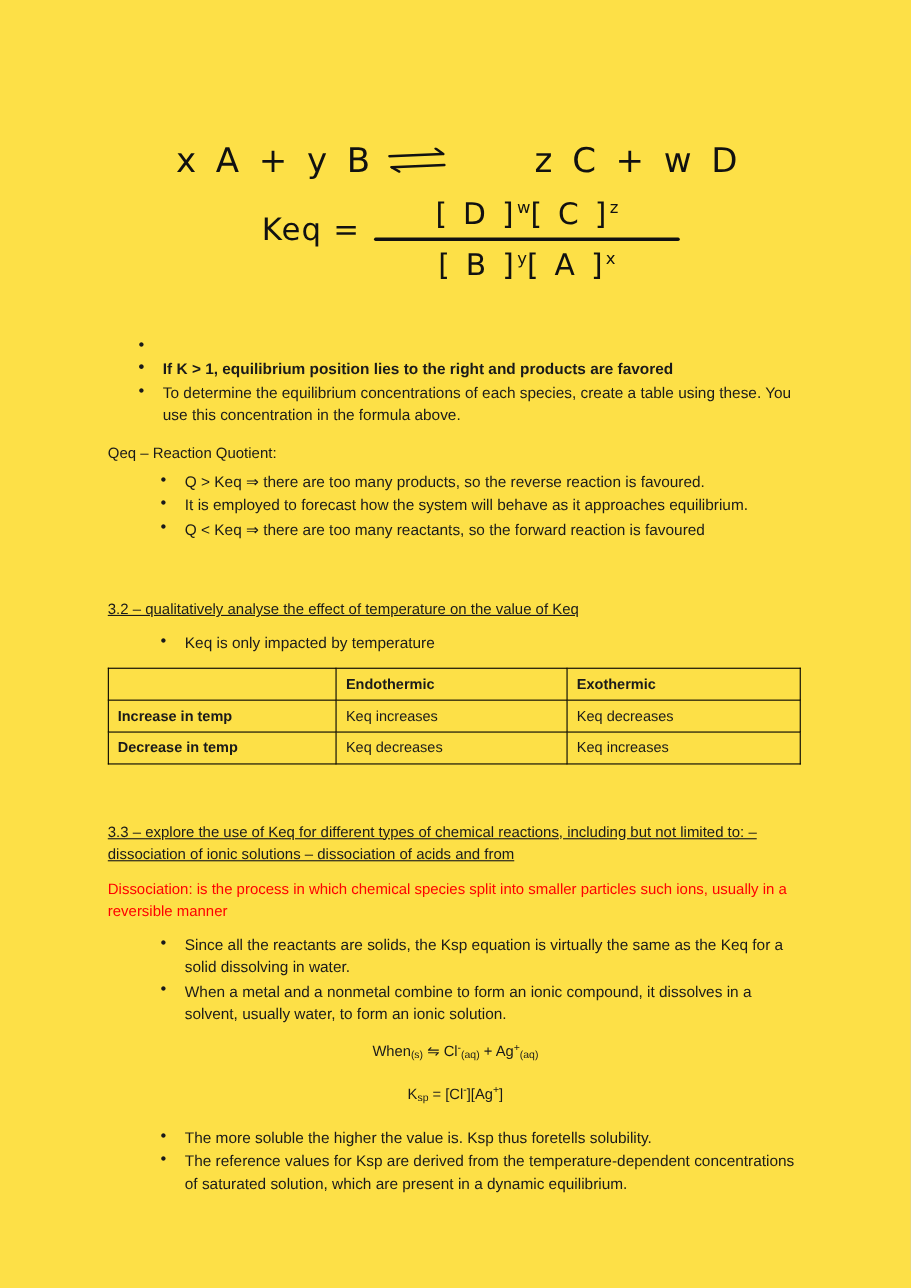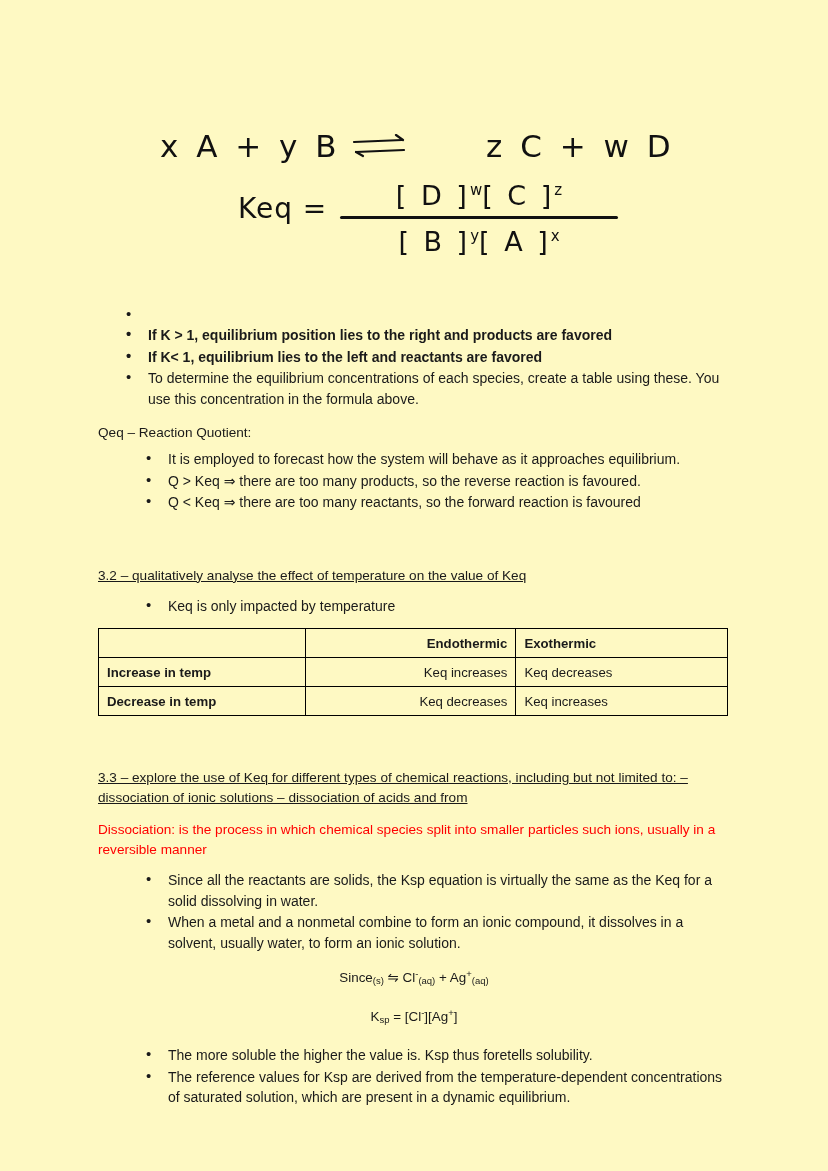--- a/index.html
+++ b/index.html
@@ -3,21 +3,21 @@
 <meta charset="utf-8">
 <style>
   html, body {
     margin: 0;
     padding: 0;
     background: #c8c8c8;
   }
   .page {
     width: 828px;
     height: 1171px;
-    background: #fef9c3;
+    background: #fde047;
     position: relative;
     margin: 0 auto;
     overflow: hidden;
     font-family: "Liberation Sans", sans-serif;
     color: #1a1a1a;
     box-sizing: border-box;
   }
   .content {
     position: absolute;
     left: 98px;
@@ -138,21 +138,21 @@
     margin-top: 12px;
     font-size: 13.2px;
   }
   table.kq td {
     border: 1px solid #000;
     padding: 4px 8px;
     height: 20px;
     vertical-align: middle;
   }
   table.kq td.c0 { width: 207px; font-weight: bold; }
-  table.kq td.c1 { width: 207px; text-align: right; }
+  table.kq td.c1 { width: 207px; }
   table.kq td.c2 { width: 210px; }
   table.kq tr.head td.c1, table.kq tr.head td.c2 { font-weight: bold; }
 
   
   .chem {
     text-align: center;
     font-size: 13.4px;
     line-height: 22px;
     margin: 10px 0;
   }
@@ -186,29 +186,28 @@
         <div class="hw-bar"></div>
         <div class="hw-den">
           <span>[ B ]</span><span class="hw-sup">y</span><span>[ A ]</span><span class="hw-sup">x</span>
         </div>
       </div>
     </div>
 
     <ul class="bul">
       <li class="empty-bullet"></li>
       <li style="font-weight:bold">If K &gt; 1, equilibrium position lies to the right and products are favored</li>
-      <li style="font-weight:bold">If K&lt; 1, equilibrium lies to the left and reactants are favored</li>
       <li>To determine the equilibrium concentrations of each species, create a table using these. You use this concentration in the formula above.</li>
     </ul>
 
     <p class="para">Qeq – Reaction Quotient:</p>
 
     <ul class="bul indent">
+      <li>Q &gt; Keq ⇒ there are too many products, so the reverse reaction is favoured.</li>
       <li>It is employed to forecast how the system will behave as it approaches equilibrium.</li>
-      <li>Q &gt; Keq ⇒ there are too many products, so the reverse reaction is favoured.</li>
       <li>Q &lt; Keq ⇒ there are too many reactants, so the forward reaction is favoured</li>
     </ul>
 
     <div class="gap-md"></div>
 
     <div class="heading-ul">3.2 – qualitatively analyse the effect of temperature on the value of Keq</div>
 
     <ul class="bul indent">
       <li>Keq is only impacted by temperature</li>
     </ul>
@@ -241,21 +240,21 @@
     </div>
 
     <p class="red">Dissociation: is the process in which chemical species split into smaller particles such ions, usually in a reversible manner</p>
 
     <ul class="bul indent">
       <li>Since all the reactants are solids, the Ksp equation is virtually the same as the Keq for a solid dissolving in water.</li>
       <li>When a metal and a nonmetal combine to form an ionic compound, it dissolves in a solvent, usually water, to form an ionic solution.</li>
     </ul>
 
     <div class="chem">
-      <span>Since</span><sub>(s)</sub>
+      <span>When</span><sub>(s)</sub>
       <span>⇋</span>
       <span>Cl</span><sup>-</sup><sub>(aq)</sub>
       <span>+</span>
       <span>Ag</span><sup>+</sup><sub>(aq)</sub>
     </div>
 
     <div class="chem">
       <span>K</span><sub>sp</sub>
       <span>= [Cl</span><sup>-</sup><span>][Ag</span><sup>+</sup><span>]</span>
     </div>

